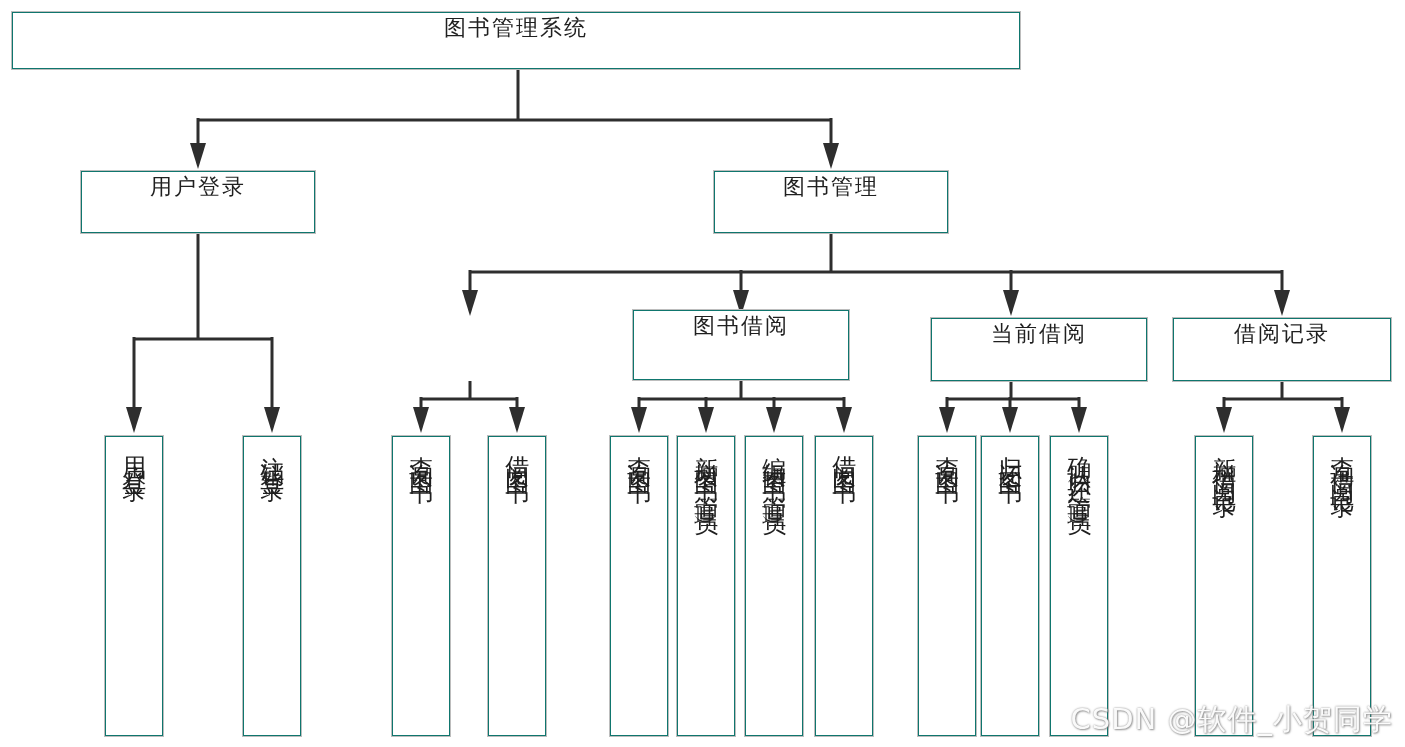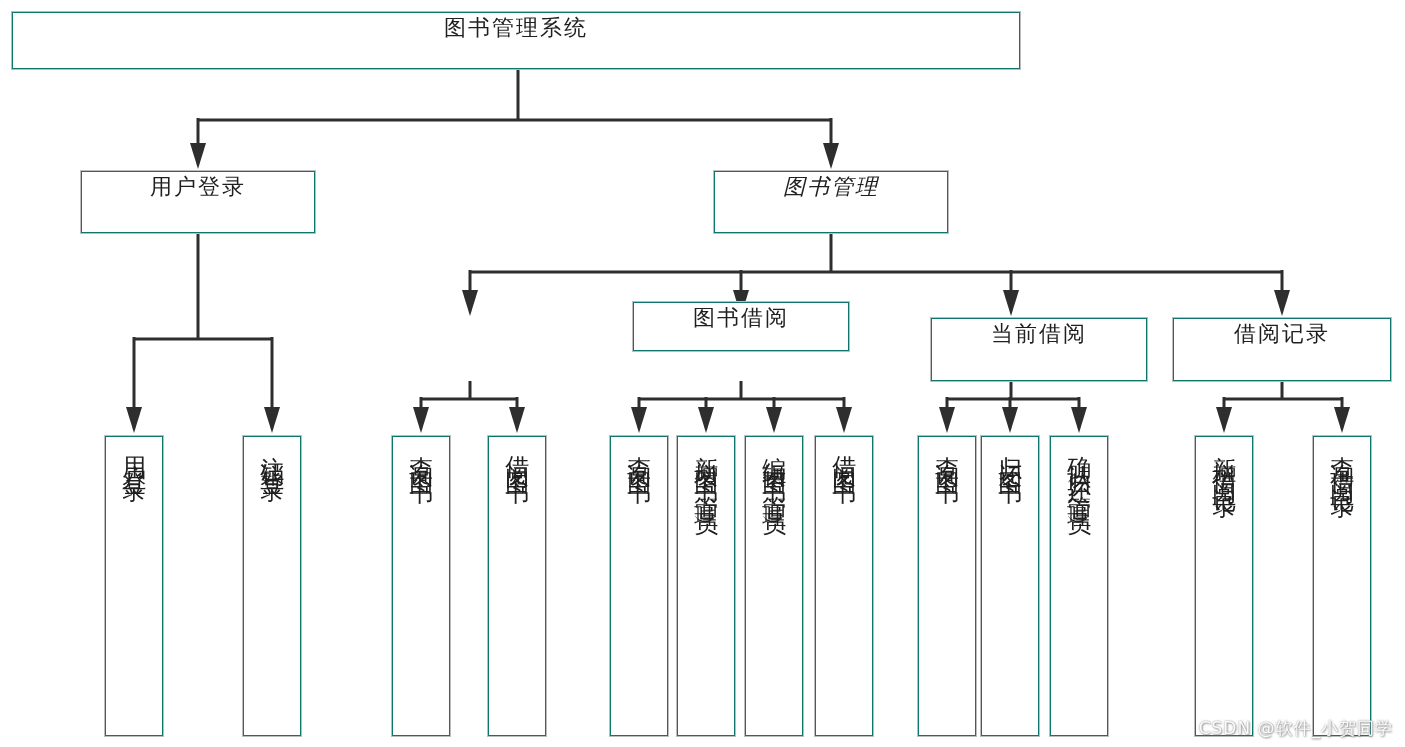--- a/index.html
+++ b/index.html
@@ -35,21 +35,21 @@
     font-size: 24px;
     line-height: 1.1;
     letter-spacing: 8px;
     color: #1f1f1f;
   }
   .watermark {
     position: absolute;
     right: 12px;
     bottom: 7px;
     z-index: 5;
-    font-size: 17px;
+    font-size: 29px;
     letter-spacing: 1px;
     color: rgba(255,255,255,0.95);
     text-shadow: 0 0 2px rgba(130,130,130,0.9), 1px 1px 2px rgba(120,120,120,0.7);
     white-space: nowrap;
   }
 </style>
 </head>
 <body>
 
 <div class="stage">
@@ -113,25 +113,25 @@
     </g>
   </svg>
 
   <div class="box" style="left:12px; top:12px; width:1008px; height:57px;">
     <span class="hlabel">图书管理系统</span>
   </div>
 
   <div class="box" style="left:81px; top:171px; width:234px; height:62px;">
     <span class="hlabel">用户登录</span>
   </div>
-  <div class="box" style="left:714px; top:171px; width:234px; height:62px;font-style:italic;">
+  <div class="box" style="left:714px; top:171px; width:234px; height:62px;">
     <span class="hlabel">图书管理</span>
   </div>
 
-  <div class="box" style="left:633px; top:302px; width:216px; height:49px;">
+  <div class="box" style="left:633px; top:310px; width:216px; height:70px;">
     <span class="hlabel">图书借阅</span>
   </div>
   <div class="box" style="left:903px; top:318px; width:216px; height:63px;margin-left:28px;">
     <span class="hlabel">当前借阅</span>
   </div>
   <div class="box" style="left:1173px; top:318px; width:218px; height:63px;">
     <span class="hlabel">借阅记录</span>
   </div>
 
   <div class="box" style="left:105px; top:436px; width:58px; height:300px;">

